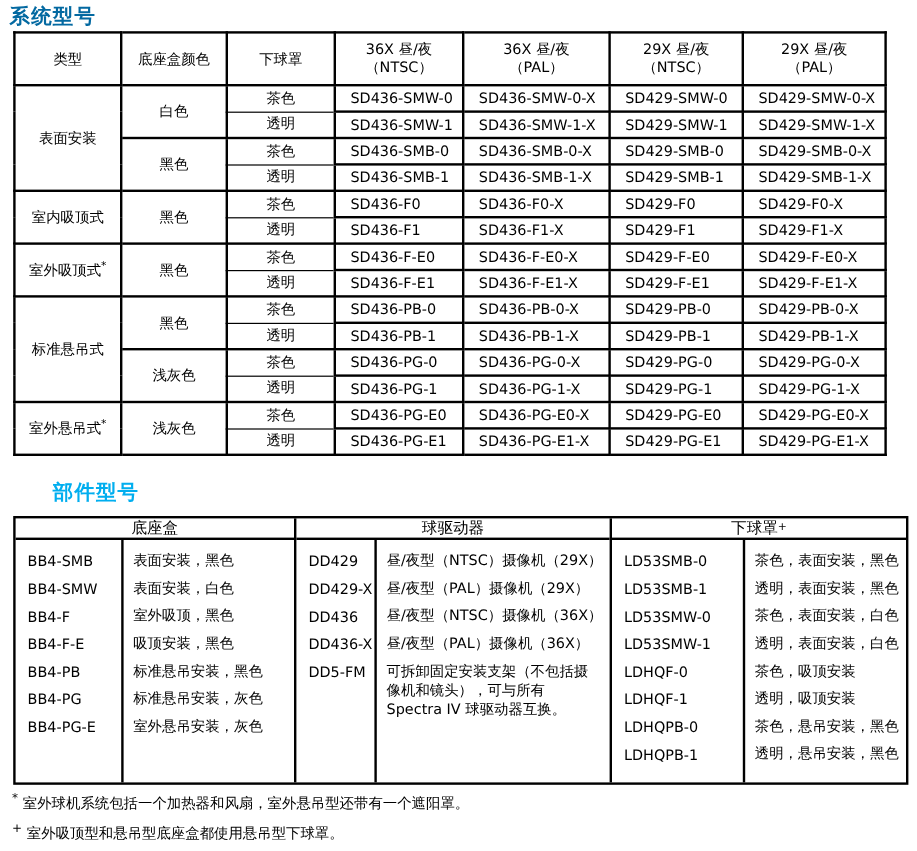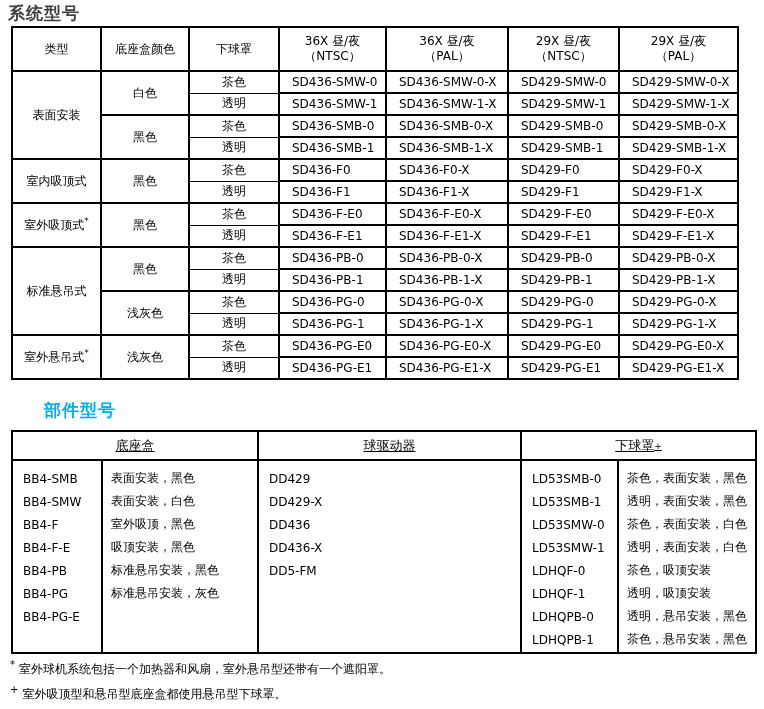--- a/index.html
+++ b/index.html
@@ -31,44 +31,43 @@
   .t1 td.do{border-top-width:1px;}
   sup{font-size:9px;line-height:0;}
   
   .t2{
     width:746px;height:224px;box-sizing:border-box;
     border:2px solid #000;display:flex;align-items:stretch;
   }
   .sec{box-sizing:border-box;display:flex;flex-direction:column;}
   .sec + .sec{border-left:2px solid #000;}
   .sec-h{
-    height:29px;box-sizing:border-box;border-bottom:2px solid #000;
+    height:18px;box-sizing:border-box;border-bottom:2px solid #000;
     display:flex;align-items:center;justify-content:center;
     font-size:13px;
-    text-decoration:underline;
   }
   .sec-b{display:flex;flex:1;min-height:0;}
   .col{box-sizing:border-box;padding:6px 0 0 10px;}
   .col.desc{flex:1;border-left:2px solid #000;padding:6px 6px 0 8px;}
   .item{
     height:23px;display:flex;align-items:center;
     font-size:12px;white-space:nowrap;overflow:hidden;
   }
   .item.multi{
     height:auto;display:block;white-space:normal;
     line-height:16px;padding-top:3px;overflow:visible;
   }
   
   .fn{font-size:12px;white-space:nowrap;}
   .fn sup{font-size:10px;margin-right:4px;}
 </style>
 </head>
 <body style="background: rgb(255, 255, 255);">
 
-<div class="abs doc-title accent" style="left: 8px; top: 2px; color: #404040;">系统型号</div>
+<div class="abs doc-title accent" style="left: 8px; top: 2px; color: #0369a1;">系统型号</div>
 
 <table class="t1 abs" style="left:11px;top:26px;padding-left:36px;">
   <colgroup>
     <col style="width:89px">
       <col style="width:88px">
       <col style="width:90px">
     <col style="width:107px">
       <col style="width:122px">
       <col style="width:111px">
       <col style="width:119px">
@@ -231,64 +230,72 @@
         <div class="item">BB4-PG</div>
         <div class="item">BB4-PG-E</div>
       </div>
       <div class="col desc">
         <div class="item">表面安装，黑色</div>
         <div class="item">表面安装，白色</div>
         <div class="item">室外吸顶，黑色</div>
         <div class="item">吸顶安装，黑色</div>
         <div class="item">标准悬吊安装，黑色</div>
         <div class="item">标准悬吊安装，灰色</div>
+        <div class="item">室外悬吊安装，灰色</div>
       </div>
     </div>
   </div>
 
   <div class="sec" style="width:263px;">
     <div class="sec-h">
       <span>球驱动器</span>
     </div>
     <div class="sec-b">
       <div class="col" style="width:75px;">
         <div class="item">DD429</div>
         <div class="item">DD429-X</div>
         <div class="item">DD436</div>
         <div class="item">DD436-X</div>
         <div class="item">DD5-FM</div>
       </div>
+      <div class="col desc">
+        <div class="item">昼/夜型（NTSC）摄像机（29X）</div>
+        <div class="item">昼/夜型（PAL）摄像机（29X）</div>
+        <div class="item">昼/夜型（NTSC）摄像机（36X）</div>
+        <div class="item">昼/夜型（PAL）摄像机（36X）</div>
+        <div class="item multi">可拆卸固定安装支架（不包括摄像机和镜头），可与所有 Spectra IV 球驱动器互换。</div>
+      </div>
     </div>
   </div>
 
   <div class="sec" style="flex:1;">
     <div class="sec-h">
       <span>下球罩</span>
         <sup>+</sup>
     </div>
     <div class="sec-b">
-      <div class="col" style="width:95px;">
+      <div class="col" style="width:109px;">
         <div class="item">LD53SMB-0</div>
         <div class="item">LD53SMB-1</div>
         <div class="item">LD53SMW-0</div>
         <div class="item">LD53SMW-1</div>
         <div class="item">LDHQF-0</div>
         <div class="item">LDHQF-1</div>
         <div class="item">LDHQPB-0</div>
         <div class="item">LDHQPB-1</div>
       </div>
       <div class="col desc">
         <div class="item">茶色，表面安装，黑色</div>
         <div class="item">透明，表面安装，黑色</div>
         <div class="item">茶色，表面安装，白色</div>
         <div class="item">透明，表面安装，白色</div>
         <div class="item">茶色，吸顶安装</div>
         <div class="item">透明，吸顶安装</div>
+        <div class="item">茶色，悬吊安装，黑色</div>
         <div class="item">透明，悬吊安装，黑色</div>
-        <div class="item">茶色，悬吊安装，黑色</div>
       </div>
     </div>
   </div>
 </div>
 
 <div class="fn abs" style="left:10px;top:661px;">
   <sup>*</sup><span>室外球机系统包括一个加热器和风扇，室外悬吊型还带有一个遮阳罩。</span>
 </div>
 <div class="fn abs" style="left:10px;top:686px;">
   <sup>+</sup><span>室外吸顶型和悬吊型底座盒都使用悬吊型下球罩。</span>

